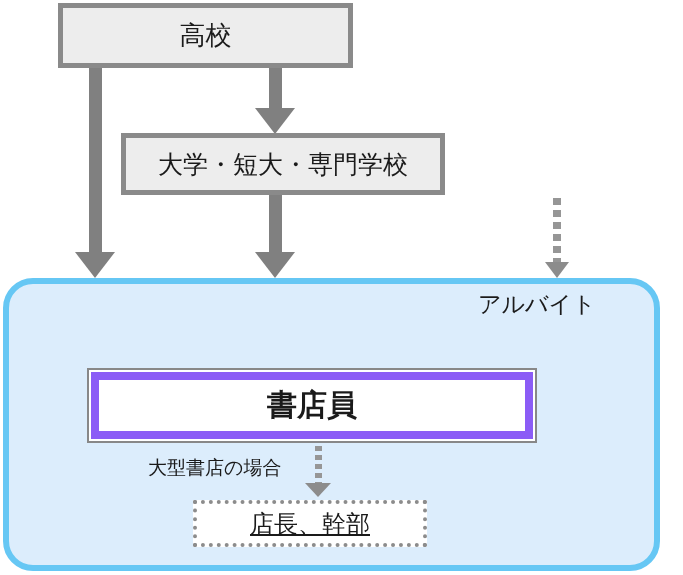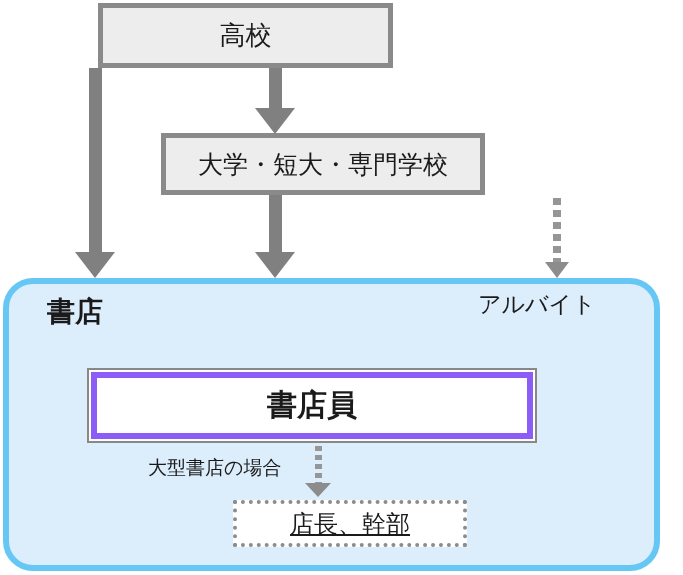--- a/index.html
+++ b/index.html
@@ -3,42 +3,42 @@
 <meta charset="utf-8">
 <style>
   html, body { margin:0; padding:0; background:#ffffff; }
   .canvas {
     position:relative; width:683px; height:575px; background:#ffffff;
     font-family:"Liberation Sans","DejaVu Sans",sans-serif; color:#1a1a1a;
     overflow:hidden;
   }
   .node {
     position:absolute; display:flex; align-items:center; justify-content:center;
-    box-sizing:border-box; text-align:center; white-space:nowrap;margin-left:40px;
+    box-sizing:border-box; text-align:center; white-space:nowrap;
   }
   
   #koukou  { left:58px;  top:3px;   width:295px; height:65px; background:#ededed; border:5px solid #8a8a8a; font-size:26px; }
   #daigaku { left:121px; top:133px; width:324px; height:62px; background:#ededed; border:5px solid #8a8a8a; font-size:25px; }
   
   #gakusei { left:452px; top:134px; width:208px; height:61px; background:#ffffff; border:3px dotted #8c8c8c; font-size:25px; }
   #tencho  { left:193px; top:500px; width:234px; height:47px; background:#ffffff; border:4px dotted #8c8c8c; font-size:24px;text-decoration:underline; }
   
   #shoten-box {
     position:absolute; left:3px; top:278px; width:657px; height:293px; box-sizing:border-box;
     background:#dcedfc; border:6px solid #66c7f4; border-radius:30px;
   }
   #shoten-label { position:absolute; left:47px; top:293px; font-size:28px; font-weight:bold; }
   #arbeit { position:absolute; left:478px; top:288px; font-size:23px; line-height:33px; white-space:nowrap;text-align:right; }
   
   #shotenin-outer {
     position:absolute; left:87px; top:368px; width:450px; height:75px; box-sizing:border-box;
     background:#ffffff; border:2px solid #888888; padding:2px;
   }
   #shotenin-inner {
-    width:100%; height:100%; box-sizing:border-box; background:#ffffff; border:6px solid #8b5cf6;
+    width:100%; height:100%; box-sizing:border-box; background:#ffffff; border:8px solid #8b5cf6;
     display:flex; align-items:center; justify-content:center; font-size:30px; font-weight:bold;
   }
   #oogata { position:absolute; left:148px; top:455px; font-size:19px; white-space:nowrap; }
   
   .shaft { position:absolute; background:#808080; }
   .head  { position:absolute; width:0; height:0; }
   #arrowA-shaft { left:89px;  top:68px;  width:13px; height:184px; }
   #arrowA-head  { left:75px;  top:252px; border-left:20px solid transparent; border-right:20px solid transparent; border-top:26px solid #808080; }
   #arrowB-shaft { left:269px; top:68px;  width:13px; height:40px; }
   #arrowB-head  { left:255px; top:108px; border-left:20px solid transparent; border-right:20px solid transparent; border-top:26px solid #808080; }
@@ -58,21 +58,20 @@
   <div class="shaft" id="arrowA-shaft"></div>
   <div class="head" id="arrowA-head"></div>
   <div class="shaft" id="arrowB-shaft"></div>
   <div class="head" id="arrowB-head"></div>
   <div class="shaft" id="arrowC-shaft"></div>
   <div class="head" id="arrowC-head"></div>
   <div class="dotted-shaft" id="arrowD-shaft"></div>
   <div class="head" id="arrowD-head"></div>
 
   <div id="shoten-box"></div>
-  <div id="shoten-label">書店</div>
   <div id="arbeit">
     <div>アルバイト</div>
   </div>
 
   <div id="shotenin-outer">
     <div id="shotenin-inner">書店員</div>
   </div>
 
   <div id="oogata">大型書店の場合</div>
   <div class="dotted-shaft" id="arrowE-shaft"></div>

